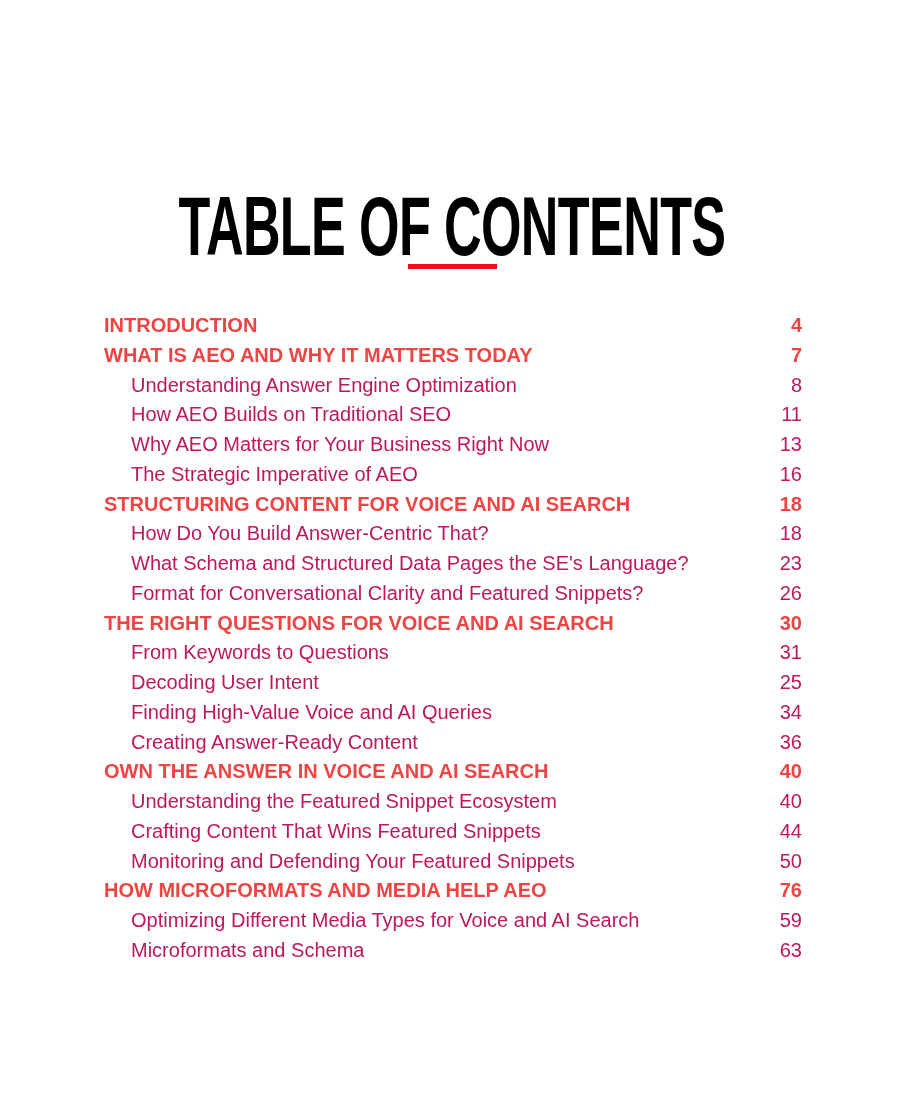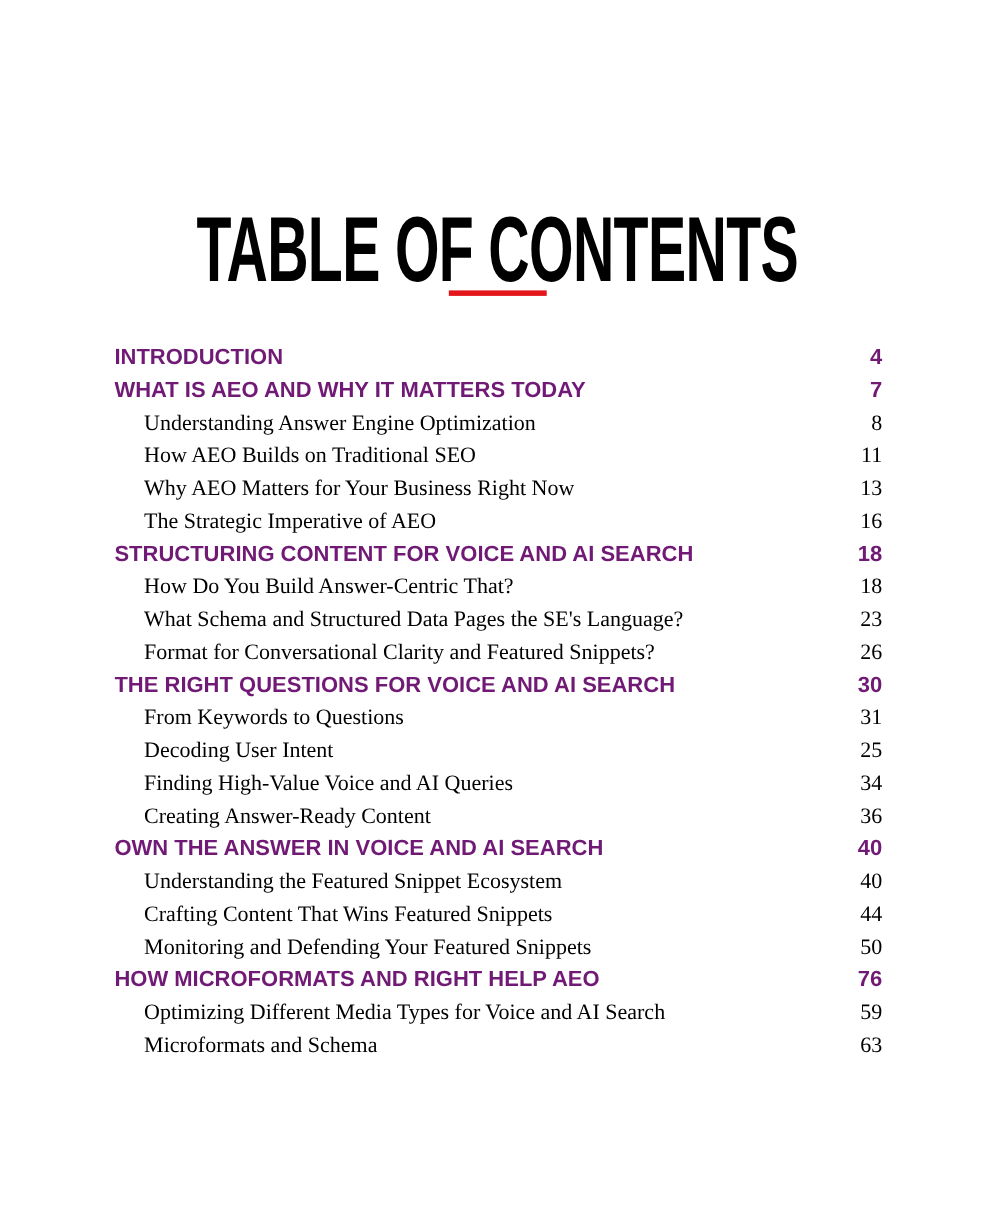--- a/index.html
+++ b/index.html
@@ -52,27 +52,26 @@
       display: flex;
       justify-content: space-between;
       align-items: baseline;
       height: 29.75px;
       line-height: 29.75px;
       font-size: 20px;
       white-space: nowrap;
     }
     .toc-row.chapter {
       font-weight: 700;
-      color: #701a75;
+      color: #ef4444;
     }
     .toc-row.section {
       font-weight: 400;
-      color: #000000;
+      color: #be185d;
       padding-left: 27px;
-      font-family: Liberation Serif, serif;
     }
     .toc-row .label {
       overflow: hidden;
     }
     .toc-row .page {
       text-align: right;
       min-width: 40px;
     }
   </style>
 </head>
@@ -152,21 +151,21 @@
     </li>
   <li class="toc-row section">
       <span class="label">Crafting Content That Wins Featured Snippets</span>
       <span class="page">44</span>
     </li>
   <li class="toc-row section">
       <span class="label">Monitoring and Defending Your Featured Snippets</span>
       <span class="page">50</span>
     </li>
   <li class="toc-row chapter">
-      <span class="label">HOW MICROFORMATS AND RIGHT HELP AEO</span>
+      <span class="label">HOW MICROFORMATS AND MEDIA HELP AEO</span>
       <span class="page">76</span>
     </li>
   <li class="toc-row section">
       <span class="label">Optimizing Different Media Types for Voice and AI Search</span>
       <span class="page">59</span>
     </li>
   <li class="toc-row section">
       <span class="label">Microformats and Schema</span>
       <span class="page">63</span>
     </li>

